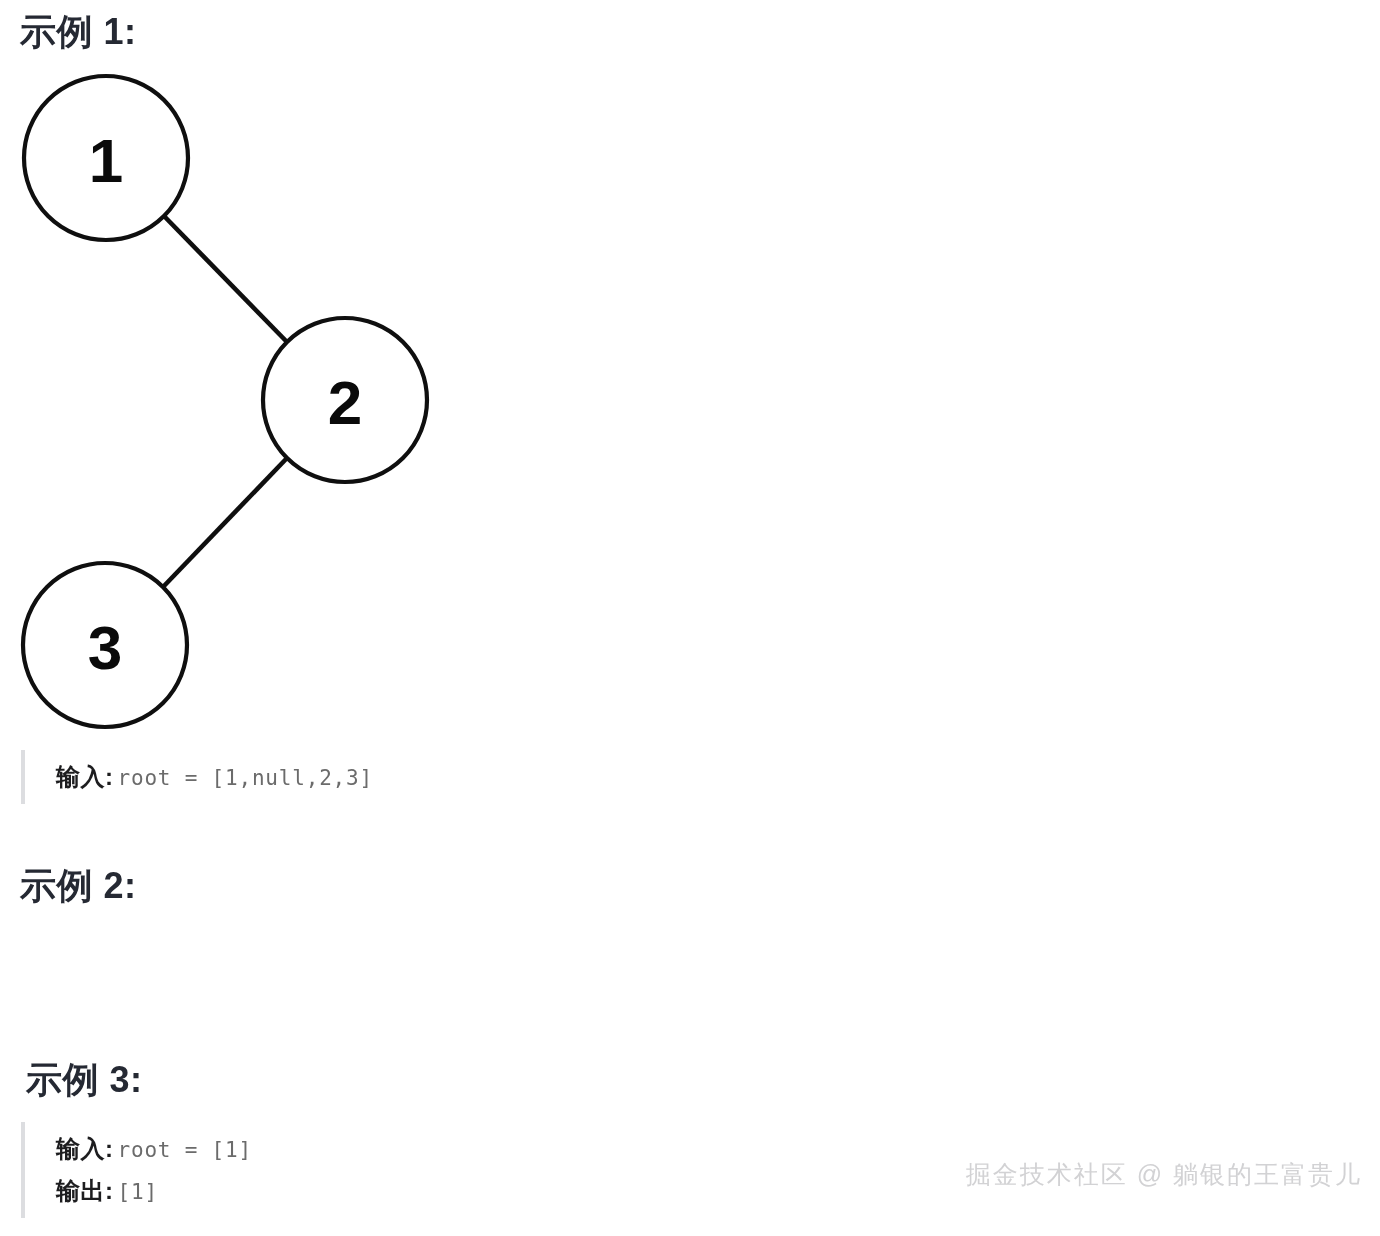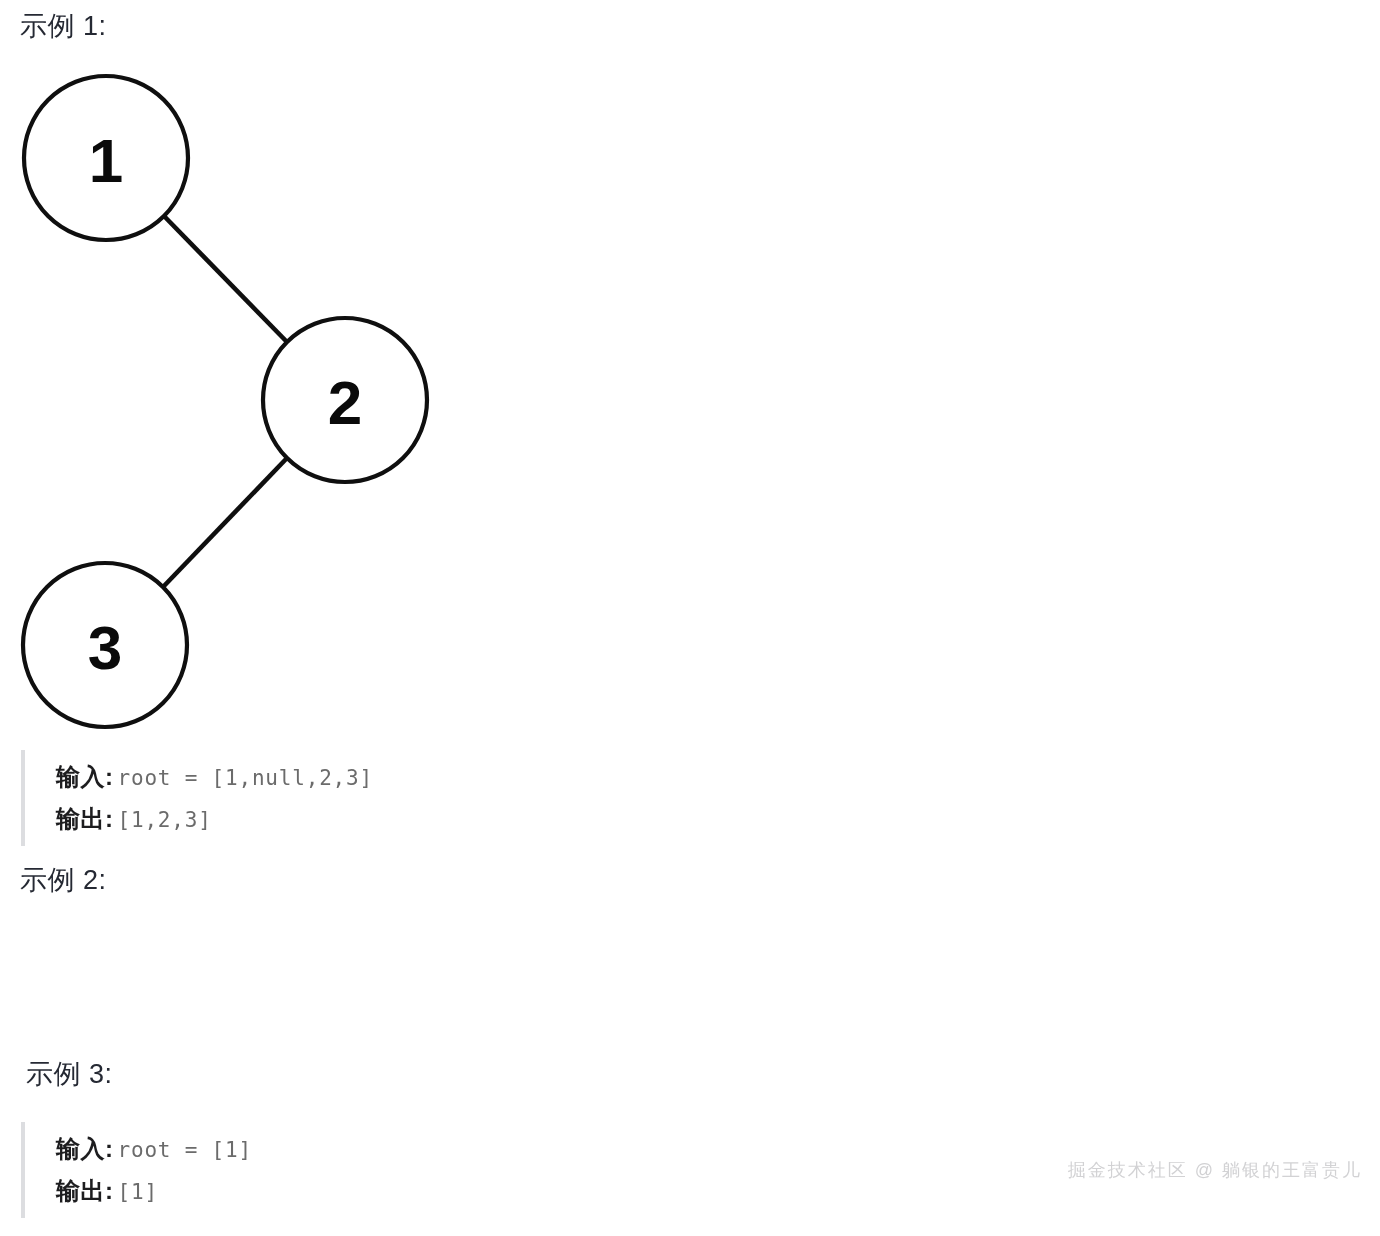--- a/index.html
+++ b/index.html
@@ -18,22 +18,22 @@
 
   .page {
     position: absolute;
     inset: 0;
   }
 
   
   .example-heading {
     position: absolute;
     left: 20px;
-    font-size: 27px;
-    font-weight: 400;
+    font-size: 36px;
+    font-weight: 700;
     color: #252933;
     letter-spacing: 0.5px;
     white-space: nowrap;
     line-height: 1.2;
   }
   #heading-1 { top: 10px; }
   #heading-2 { top: 864px; }
   #heading-3 { top: 1058px; margin-left: 6px; }
 
   
@@ -99,21 +99,21 @@
     letter-spacing: 0.8px;
     margin-left: 4px;
   }
 
   
   .watermark {
     position: absolute;
     right: 18px;
     top: 1158px;
     font-family: "Liberation Sans", "DejaVu Sans", sans-serif;
-    font-size: 18px;
+    font-size: 25px;
     color: #d2d2d4;
     letter-spacing: 2px;
     white-space: nowrap;
     user-select: none;
   }
 </style>
 </head>
 <body>
 
 <div class="page">
@@ -140,23 +140,20 @@
         <circle class="node-circle" id="circle-node-3" cx="105" cy="585" r="82"></circle>
         <text class="node-label" id="text-node-3" x="105" y="587">3</text>
       </g>
     </svg>
   </div>
 
   <div class="example-block" id="block-1">
     <span class="io-line">
       <span class="io-label">输入:</span><span class="io-code">root = [1,null,2,3]</span>
     </span>
-    <span class="io-line">
-      <span class="io-label">输出:</span><span class="io-code">[1,2,3]</span>
-    </span>
   </div>
 
   <div class="example-heading" id="heading-2">示例 2:</div>
 
 
   <div class="example-heading" id="heading-3">示例 3:</div>
 
   <div class="example-block" id="block-3">
     <span class="io-line">
       <span class="io-label">输入:</span><span class="io-code">root = [1]</span>

